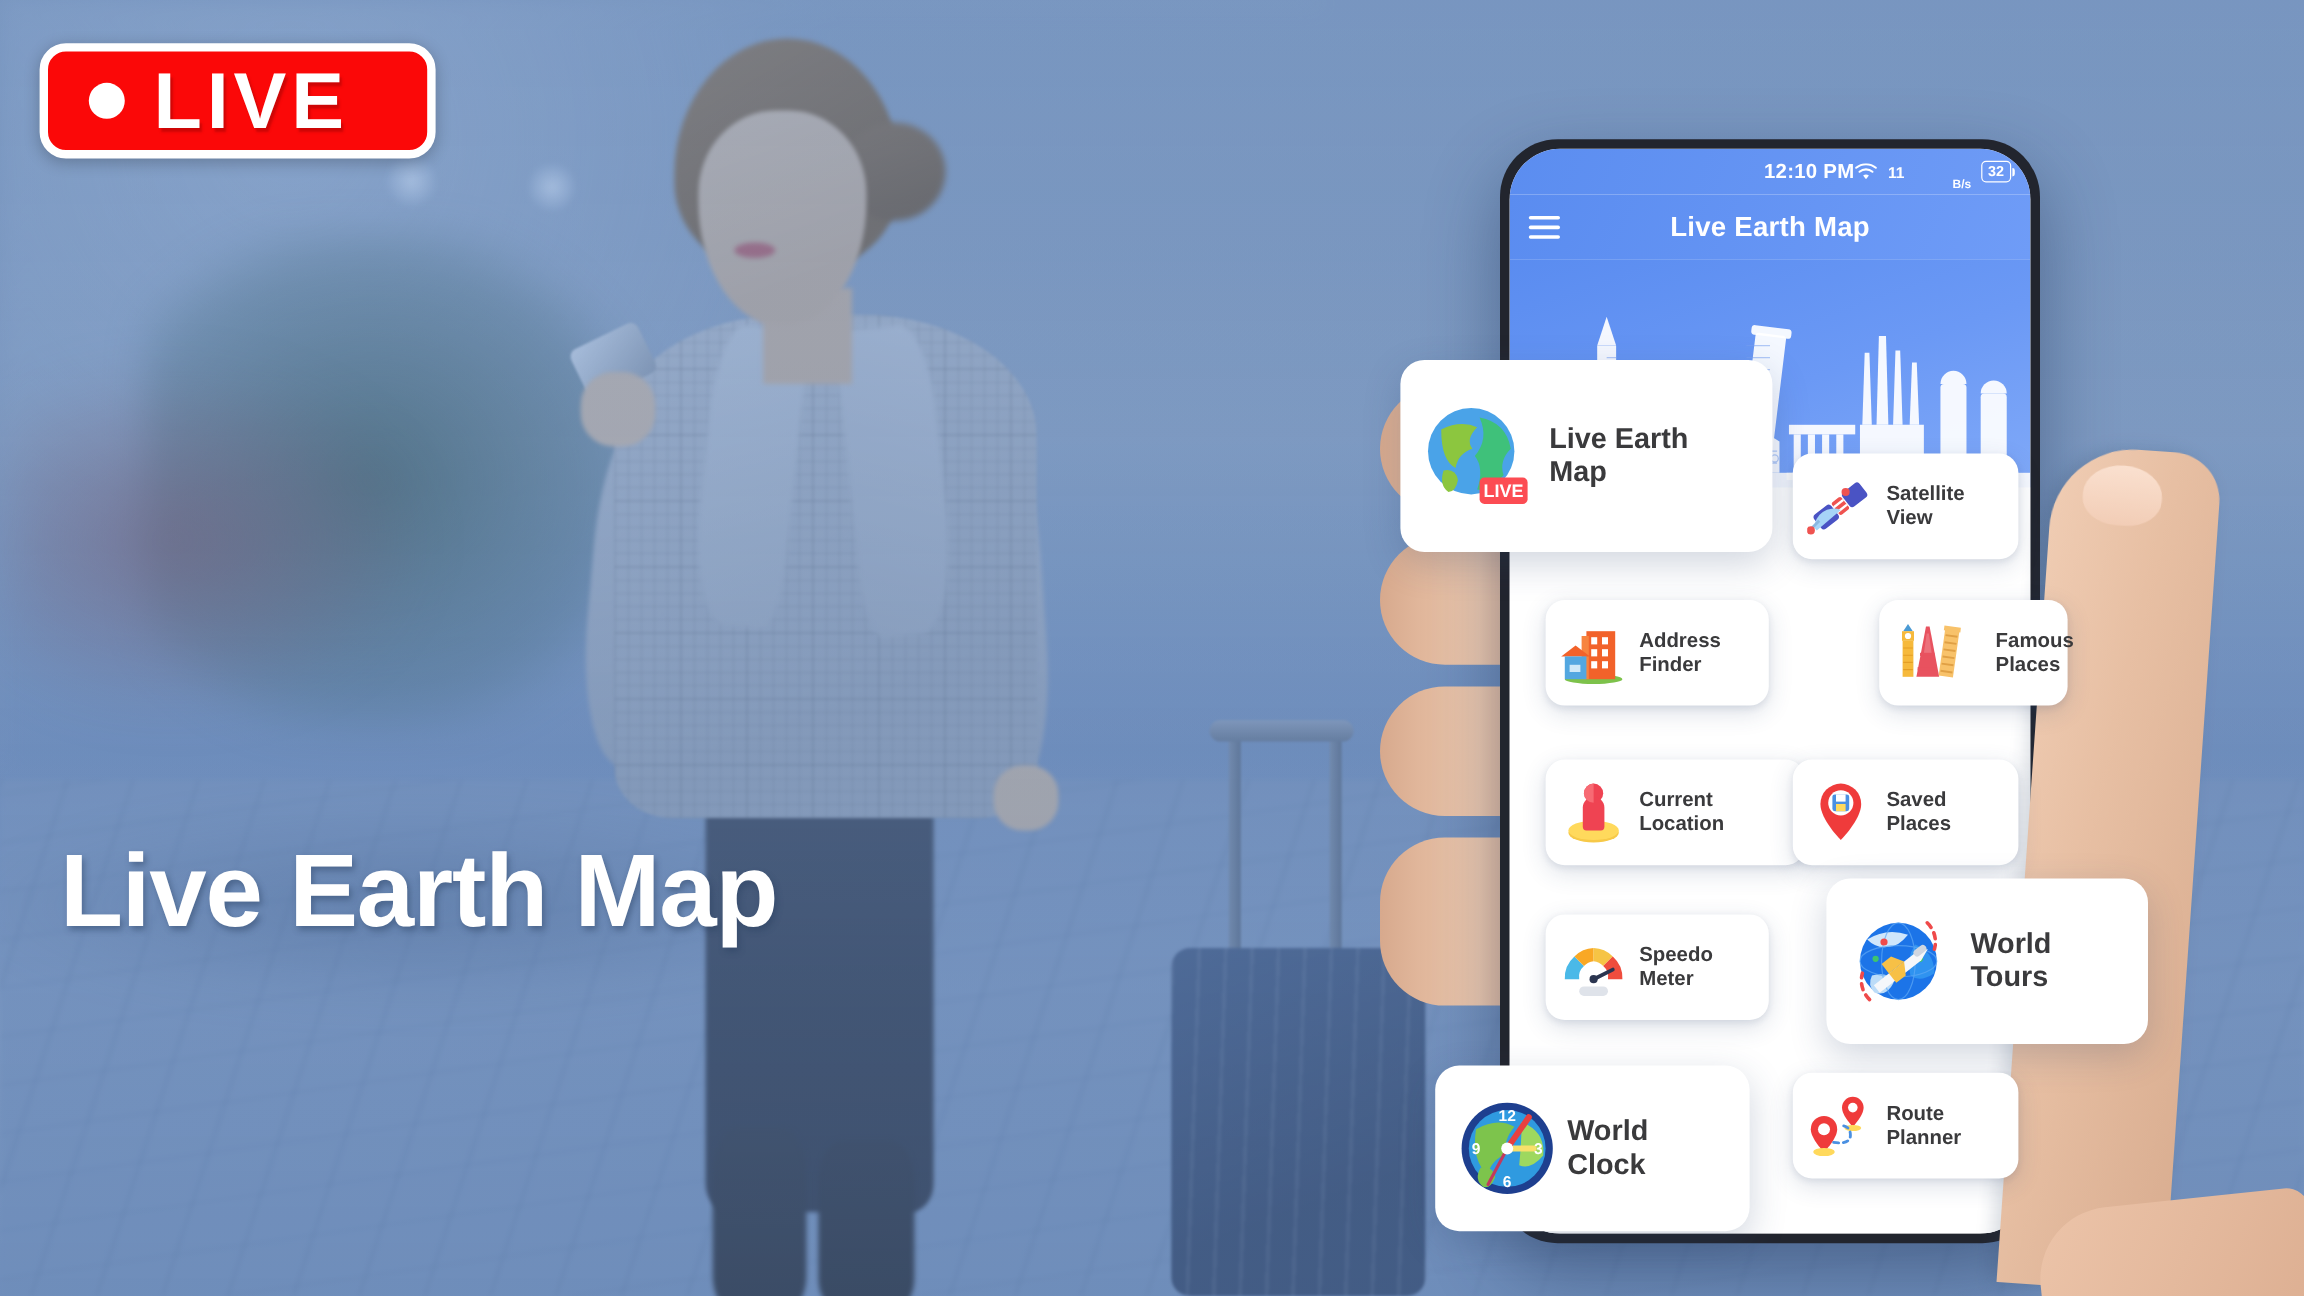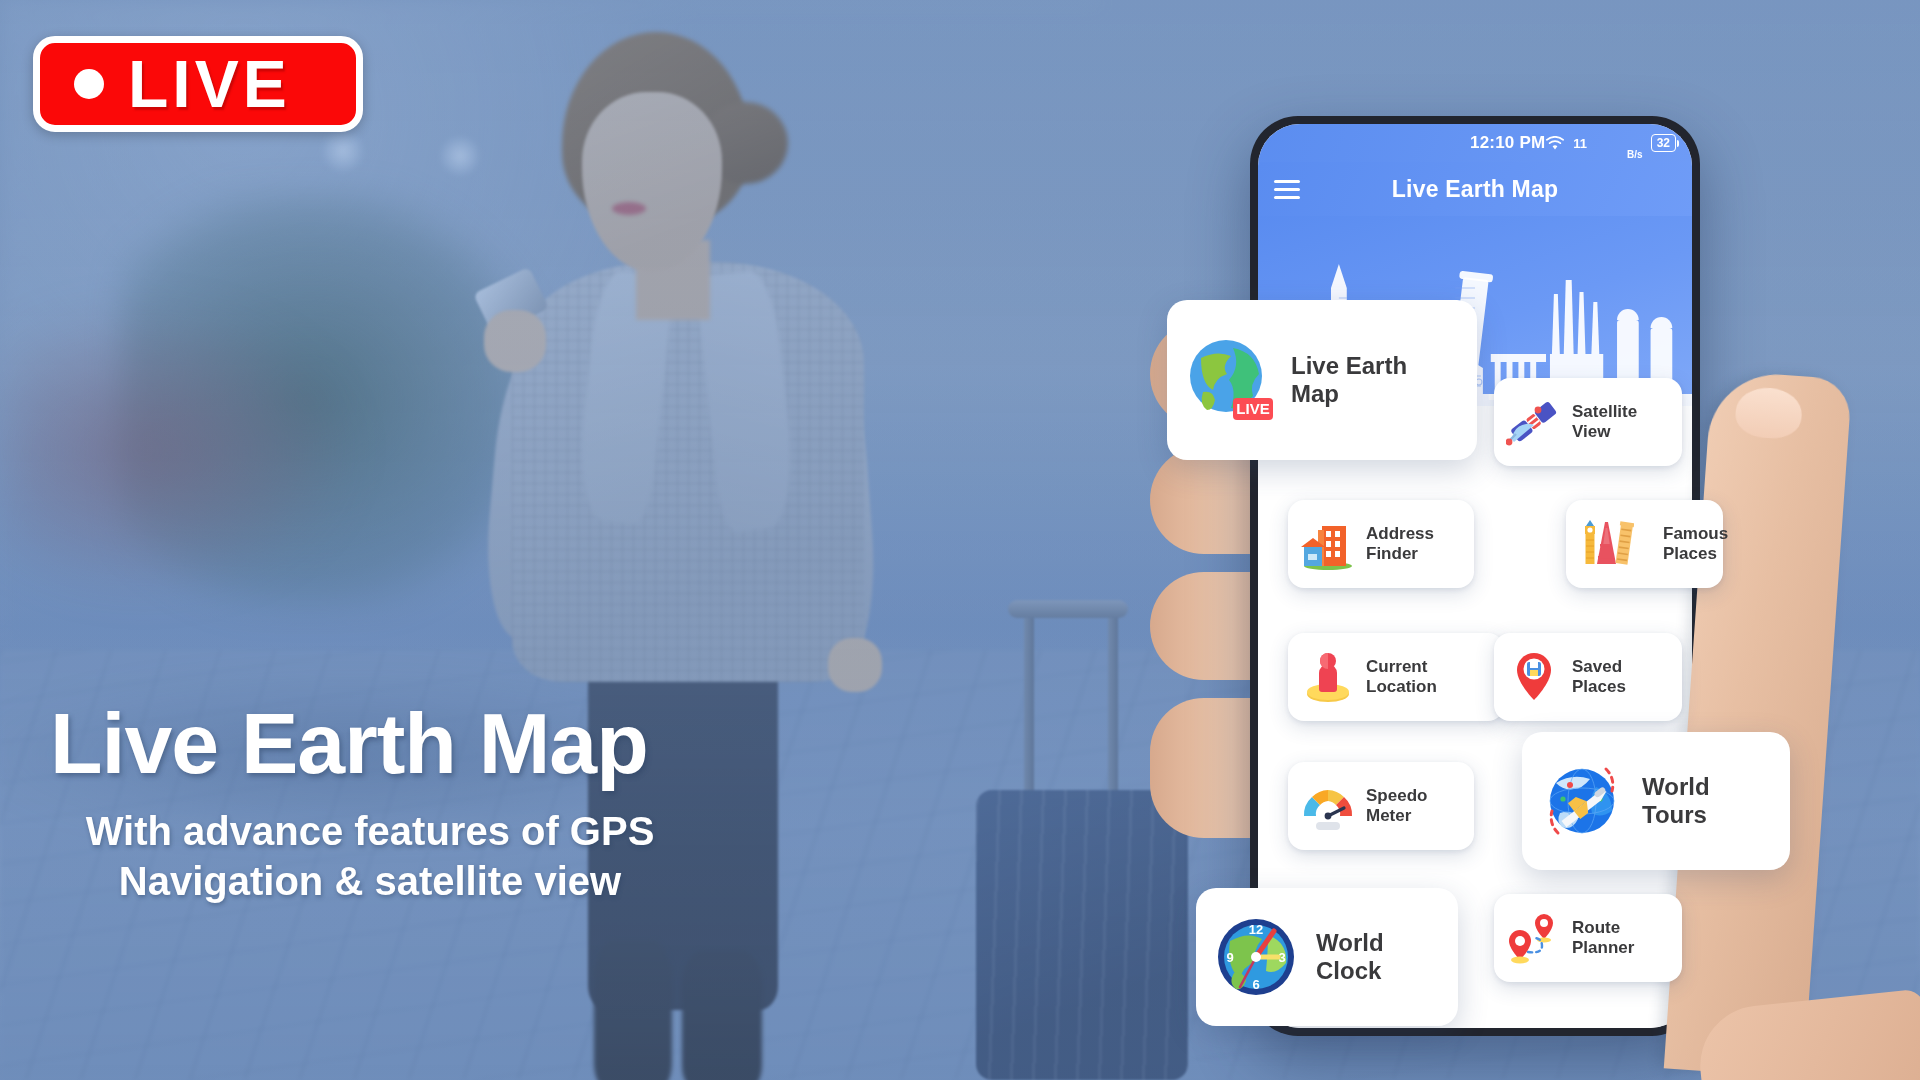--- a/index.html
+++ b/index.html
@@ -332,21 +332,21 @@
 
   #card-live-earth  { left: 1167px; top: 300px;  width: 310px; height: 160px; padding: 0 18px 0 14px; gap: 14px; }
   #card-satellite   { left: 1494px; top: 378px;  width: 188px; height: 88px;  }
   #card-address     { left: 1288px; top: 500px;  width: 186px; height: 88px;  }
   #card-famous      { left: 1566px; top: 500px;  width: 157px; height: 88px; gap: 29px;  }
   #card-current     { left: 1288px; top: 633px;  width: 216px; height: 88px;  }
   #card-saved       { left: 1494px; top: 633px;  width: 188px; height: 88px;  }
   #card-speedo      { left: 1288px; top: 762px;  width: 186px; height: 88px;  }
   #card-route       { left: 1494px; top: 894px;  width: 188px; height: 88px;  }
   #card-world-tours { left: 1522px; top: 732px;  width: 268px; height: 138px; padding: 0 18px 0 14px; gap: 14px; }
-  #card-world-clock { left: 1196px; top: 888px;  width: 262px; height: 138px; padding: 0 18px 0 14px; gap: 14px; }
+  #card-world-clock { left: 1196px; top: 888px;  width: 262px; height: 138px; padding: 0 18px 0 14px; gap: 4px; }
 
   .icon-wrap { flex: 0 0 auto; display: flex; align-items: center; justify-content: center; }
 </style>
 </head>
 <body>
 
 <div id="bg">
   <div class="bg-sky"></div>
   <div class="bg-glass"></div>
   <div class="bg-green"></div>
@@ -389,24 +389,20 @@
   <div class="bg-tint2"></div>
 </div>
 
 <div id="live-badge">
   <span class="dot"></span>
   <span class="txt">LIVE</span>
 </div>
 
 <div id="hero">
   <div class="title">Live Earth Map</div>
-  <div class="sub">
-    <div>With advance features of GPS</div>
-    <div>Navigation &amp; satellite view</div>
-  </div>
 </div>
 
 <div id="fingers">
   <div class="finger" style="top:0px;"></div>
   <div class="finger" style="top:126px;"></div>
   <div class="finger" style="top:252px;"></div>
   <div class="finger" style="top:378px;height:140px;"></div>
 </div>
 
 <div id="phone">

